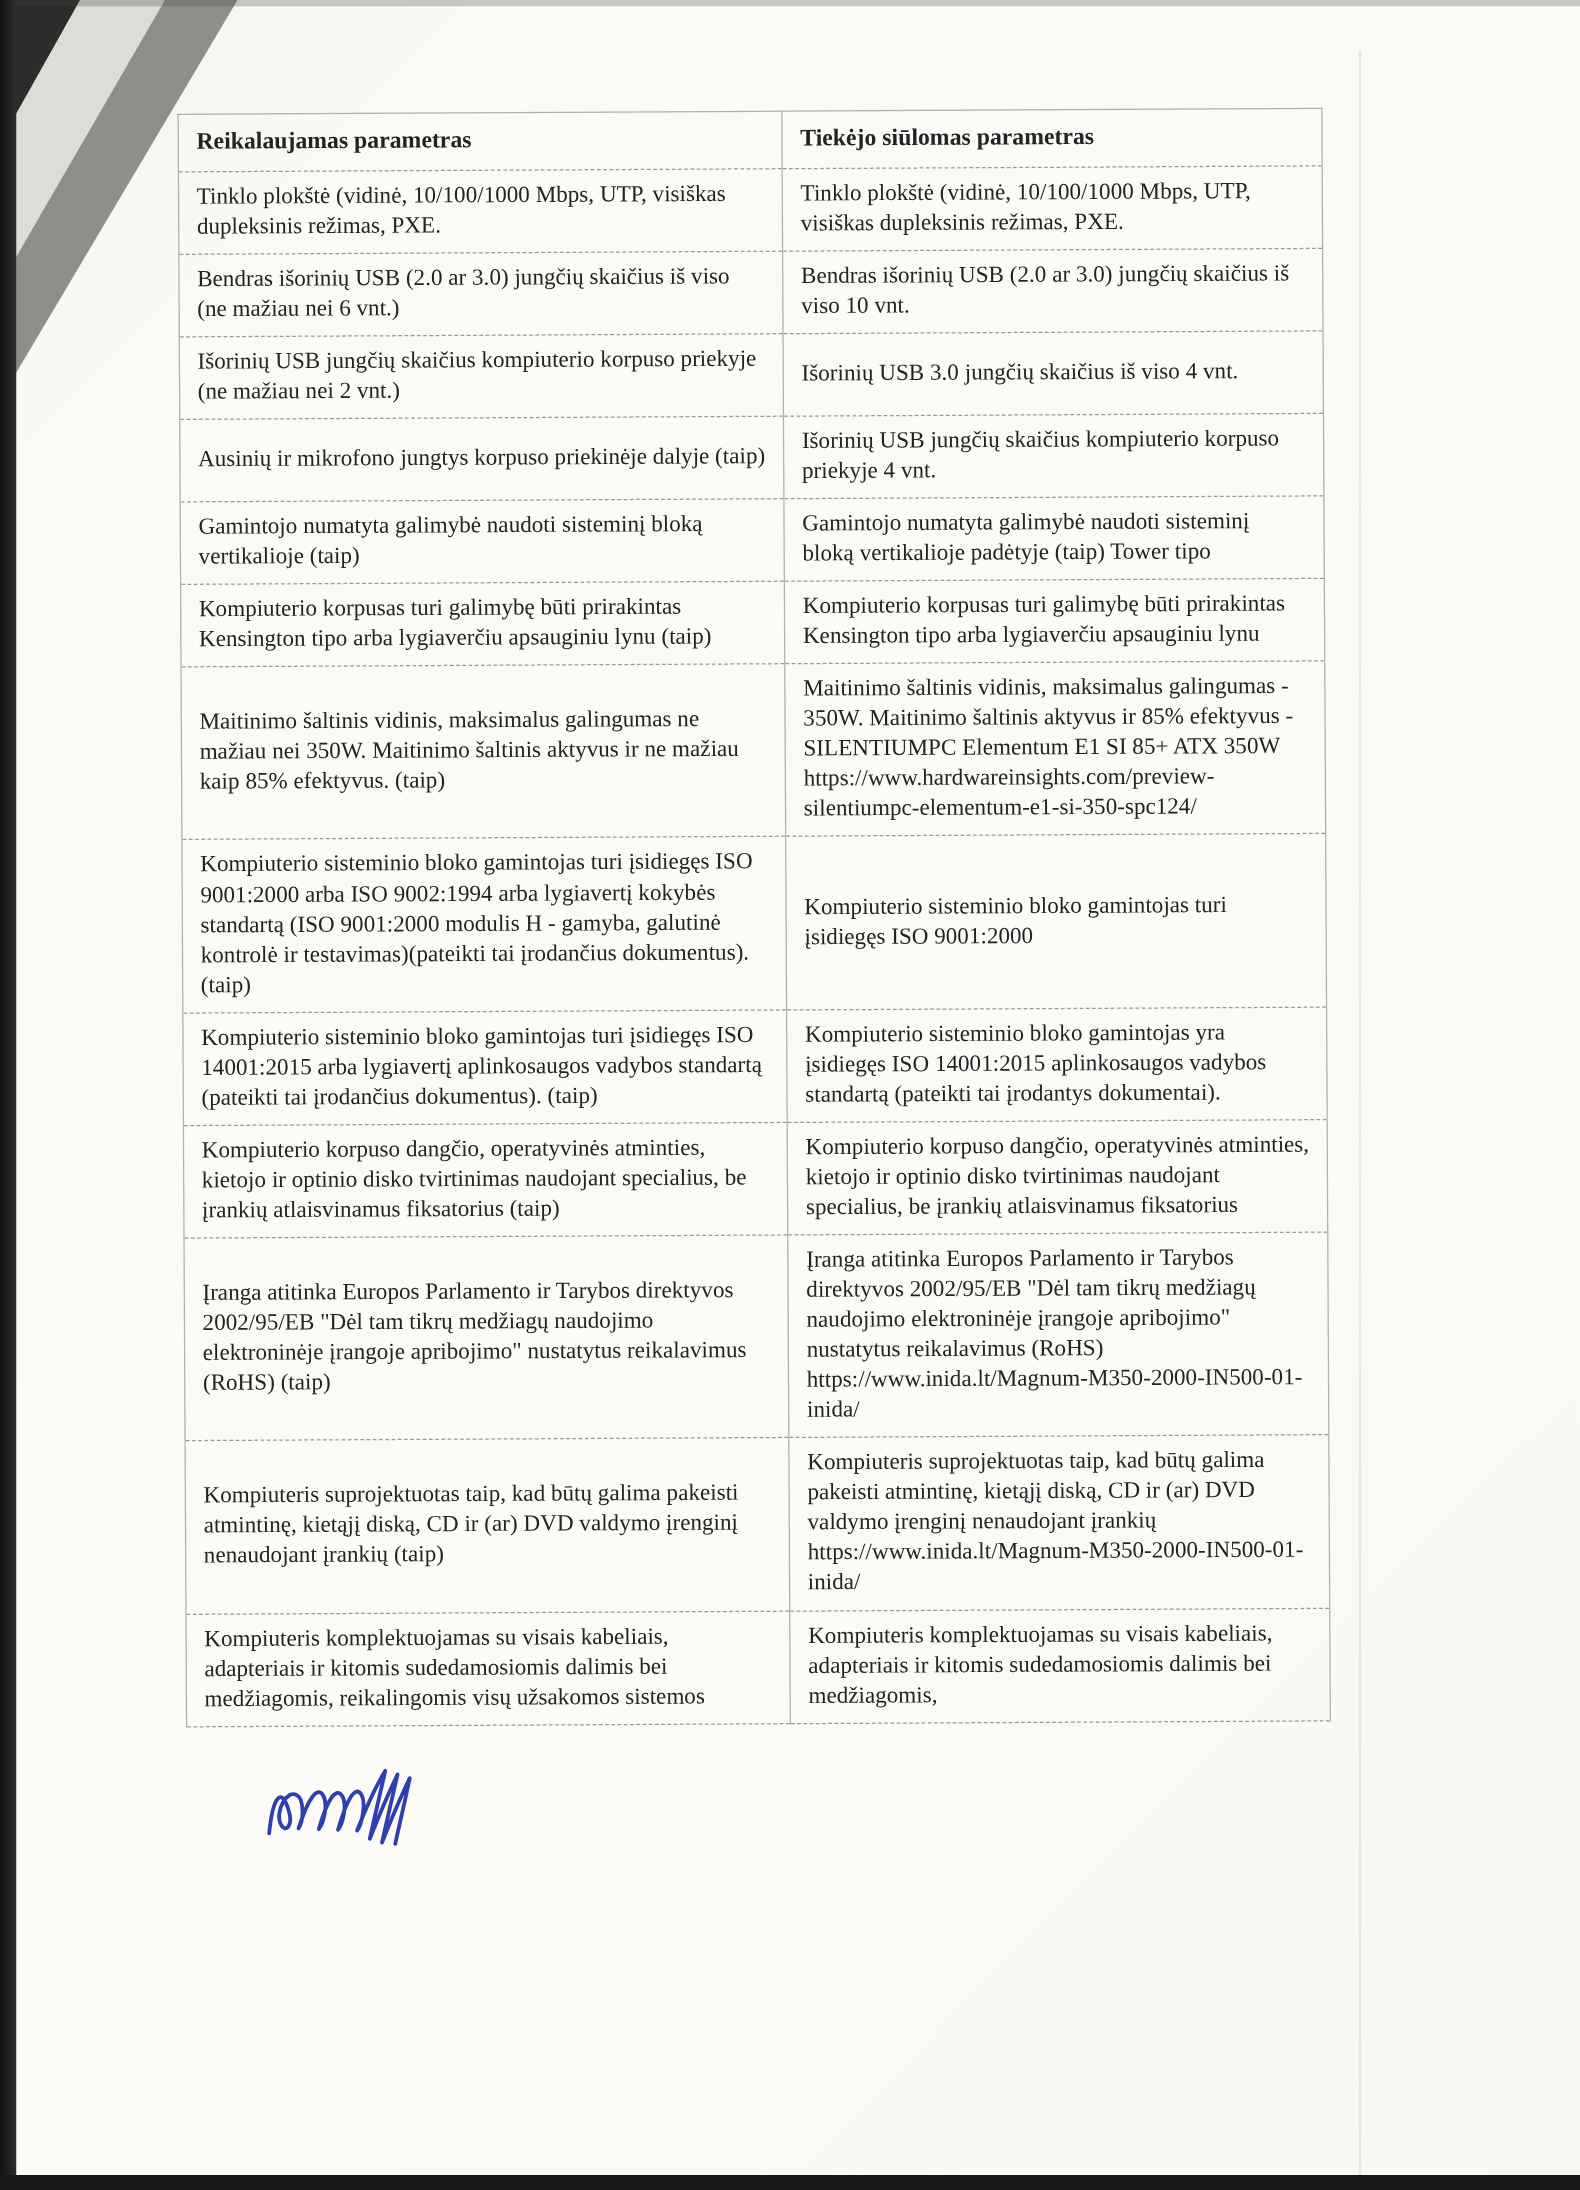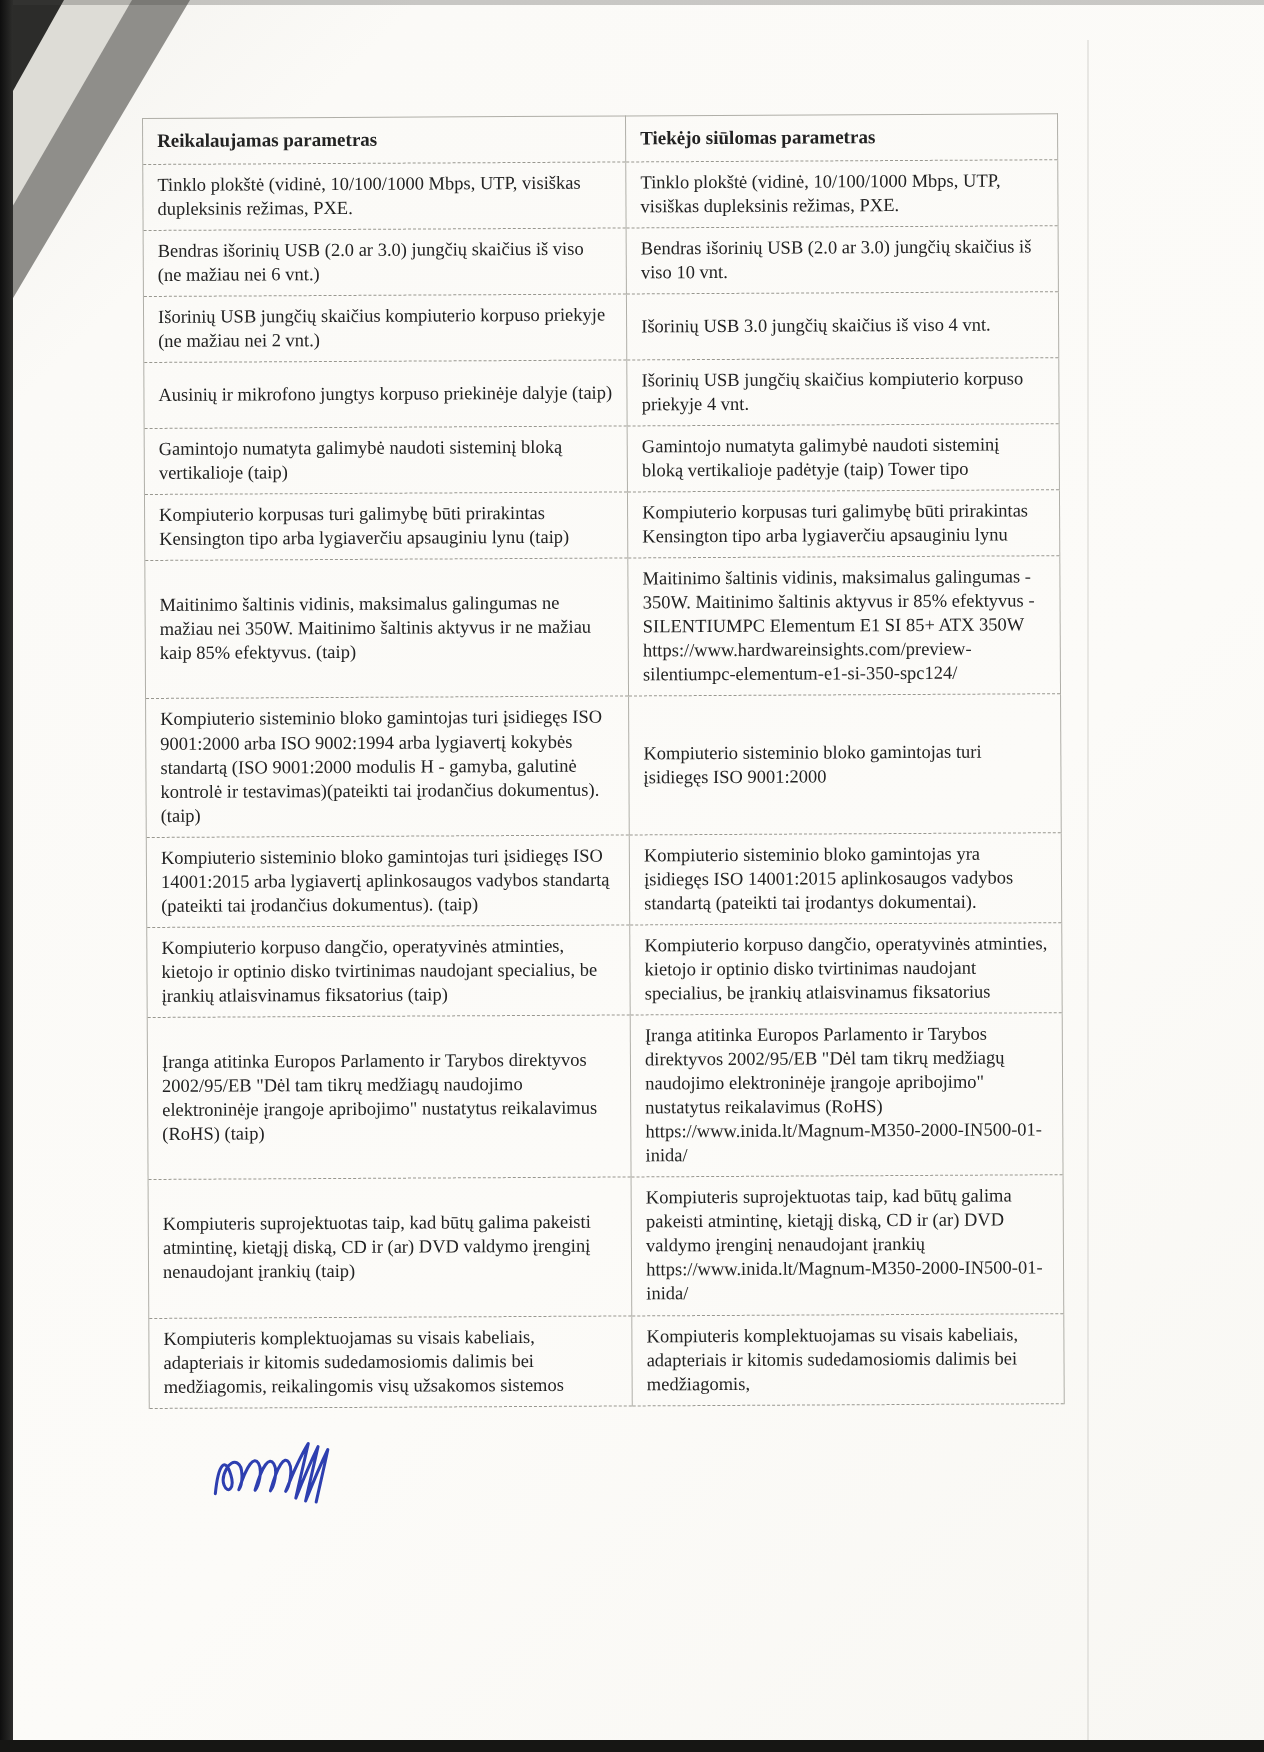--- a/index.html
+++ b/index.html
@@ -52,21 +52,21 @@
   }
   .paper-crease {
     position: absolute; left: 1087px; top: 40px; width: 2px; height: 1700px;
     background: rgba(90, 88, 80, 0.12);
     z-index: 2;
   }
   
   .content {
     position: relative;
     z-index: 2;
-    padding: 118px 0 0 142px;
+    padding: 91px 0 0 142px;
   }
   table.doc-table {
     width: 916px;
     border-collapse: collapse;
     transform: rotate(-0.3deg);
     transform-origin: top left;
   }
   .doc-table th, .doc-table td {
     border-left: 1.6px solid #b0afa8;
     border-right: 1.6px solid #b0afa8;

